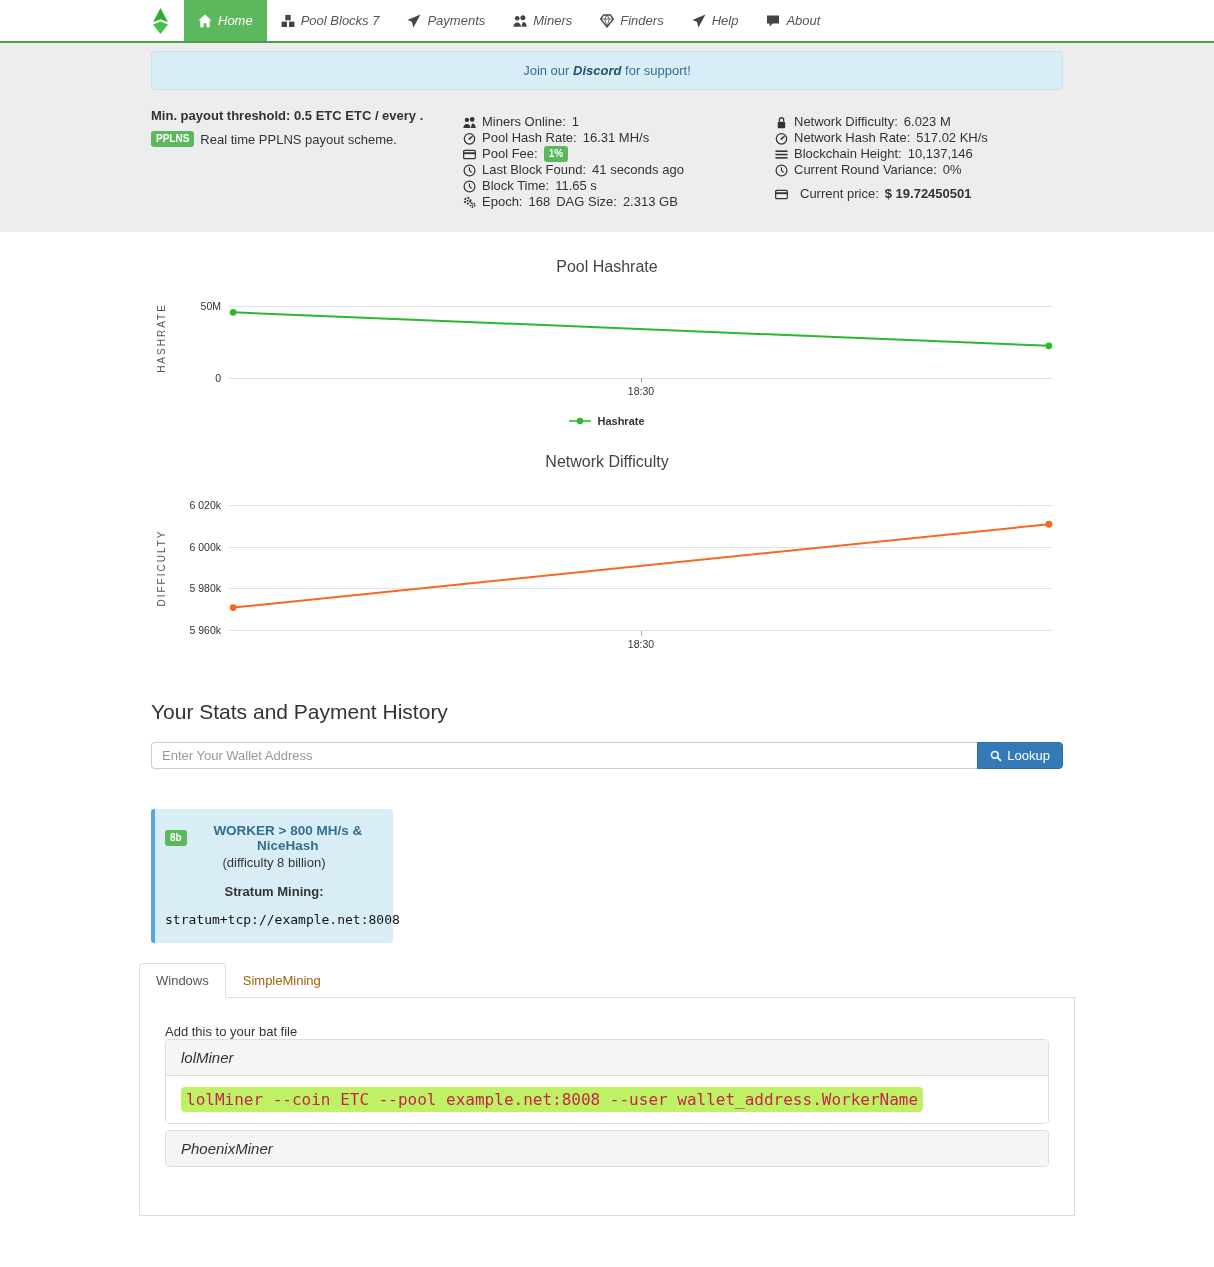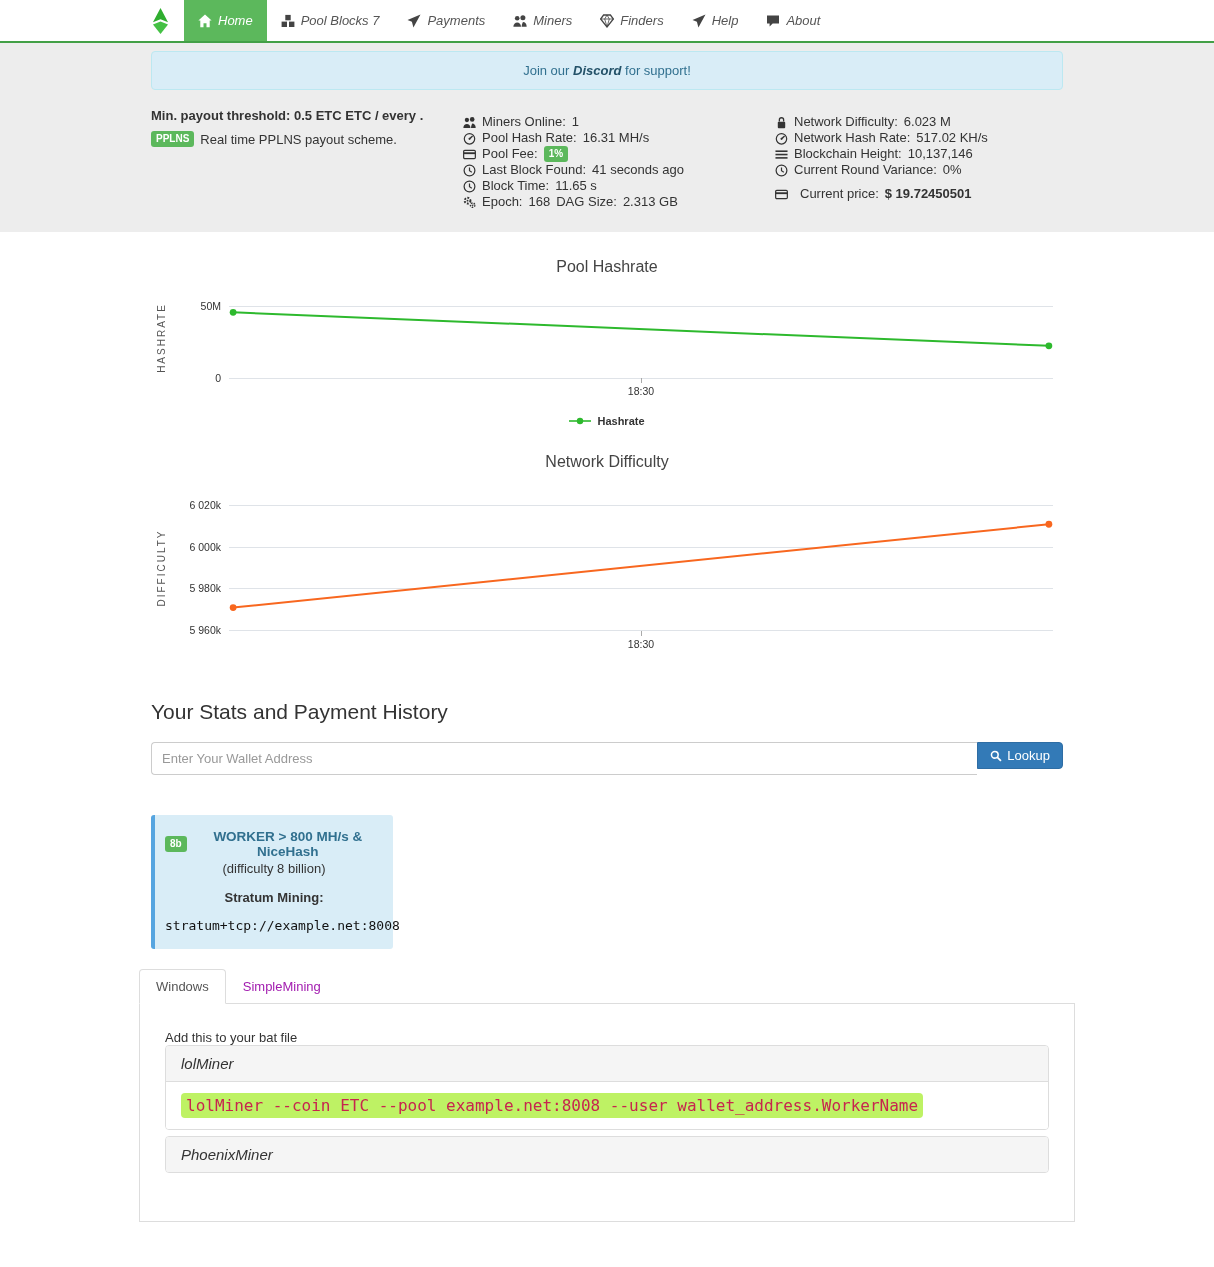--- a/index.html
+++ b/index.html
@@ -40,21 +40,21 @@
   
   .chart-block { margin-top:26px; }
   .chart-title { text-align:center; font-size:16px; color:#444; margin-bottom:14px; }
   .chart-svg-wrap { width:912px; }
   .legend { display:flex; justify-content:center; align-items:center; gap:6px;
             font-size:11px; font-weight:bold; color:#333; margin-top:8px; }
 
   
   .section-heading { font-size:21px; font-weight:400; color:#333; margin:28px 0 18px; }
   .lookup-row { display:flex; }
-  .wallet-input { flex:1; height:33px; border:1px solid #ccc; border-right:none;
+  .wallet-input { flex:1; height:27px; border:1px solid #ccc; border-right:none;
                   border-radius:4px 0 0 4px; padding:4px 10px; font-size:13px; color:#555; outline:none; }
   .wallet-input::placeholder { color:#999; }
   .lookup-btn { background:#337ab7; border:1px solid #2e6da4; color:#fff; font-size:13px;
                 border-radius:0 4px 4px 0; padding:0 12px; display:flex; align-items:center; gap:5px;
                 cursor:pointer; height:27px; }
   .lookup-btn svg { width:12px; height:12px; }
 
   
   .nicehash { width:242px; background:#d9edf7; border-left:4px solid #56a5e0; border-radius:3px;
               margin-top:40px; padding:14px 10px 16px; text-align:center; font-size:13px; color:#333; }
@@ -62,21 +62,21 @@
               align-items:center; justify-content:center; gap:6px; }
   .nh-sub { margin-top:2px; }
   .nh-stratum-label { font-weight:bold; margin-top:14px; }
   .nh-url { font-family:"DejaVu Sans Mono","Liberation Mono",monospace; font-size:13px;
             margin-top:13px; color:#111; }
 
   
   .tabs-section { margin-top:20px; }
   .tab-bar { display:flex; border-bottom:1px solid #ddd; }
   .tab { padding:9px 16px; font-size:13px; margin-bottom:-1px; border:1px solid transparent;
-         border-radius:4px 4px 0 0; cursor:pointer; color:#a21caf; }
+         border-radius:4px 4px 0 0; cursor:pointer; color:#a16207; }
   .tab.active { border-color:#ddd #ddd #fff; background:#fff; color:#555; cursor:default; }
   .tab-panel { border:1px solid #ddd; border-top:none; padding:26px 25px 42px; background:#fff; }
   .instruction { font-size:13px; }
   .acc { border:1px solid #ddd; border-radius:4px; margin-bottom:6px; overflow:hidden; }
   .acc-header { background:#f5f5f5; padding:9px 15px; font-size:15px; color:#333; cursor:pointer;font-style:italic; }
   .acc-body { background:#fff; border-top:1px solid #ddd; padding:14px 15px; }
   .code { font-family:"DejaVu Sans Mono","Liberation Mono",monospace; font-size:16px;
           color:#c7254e; background:#bef264; padding:3px 5px; border-radius:4px; }
 </style>
 </head>

